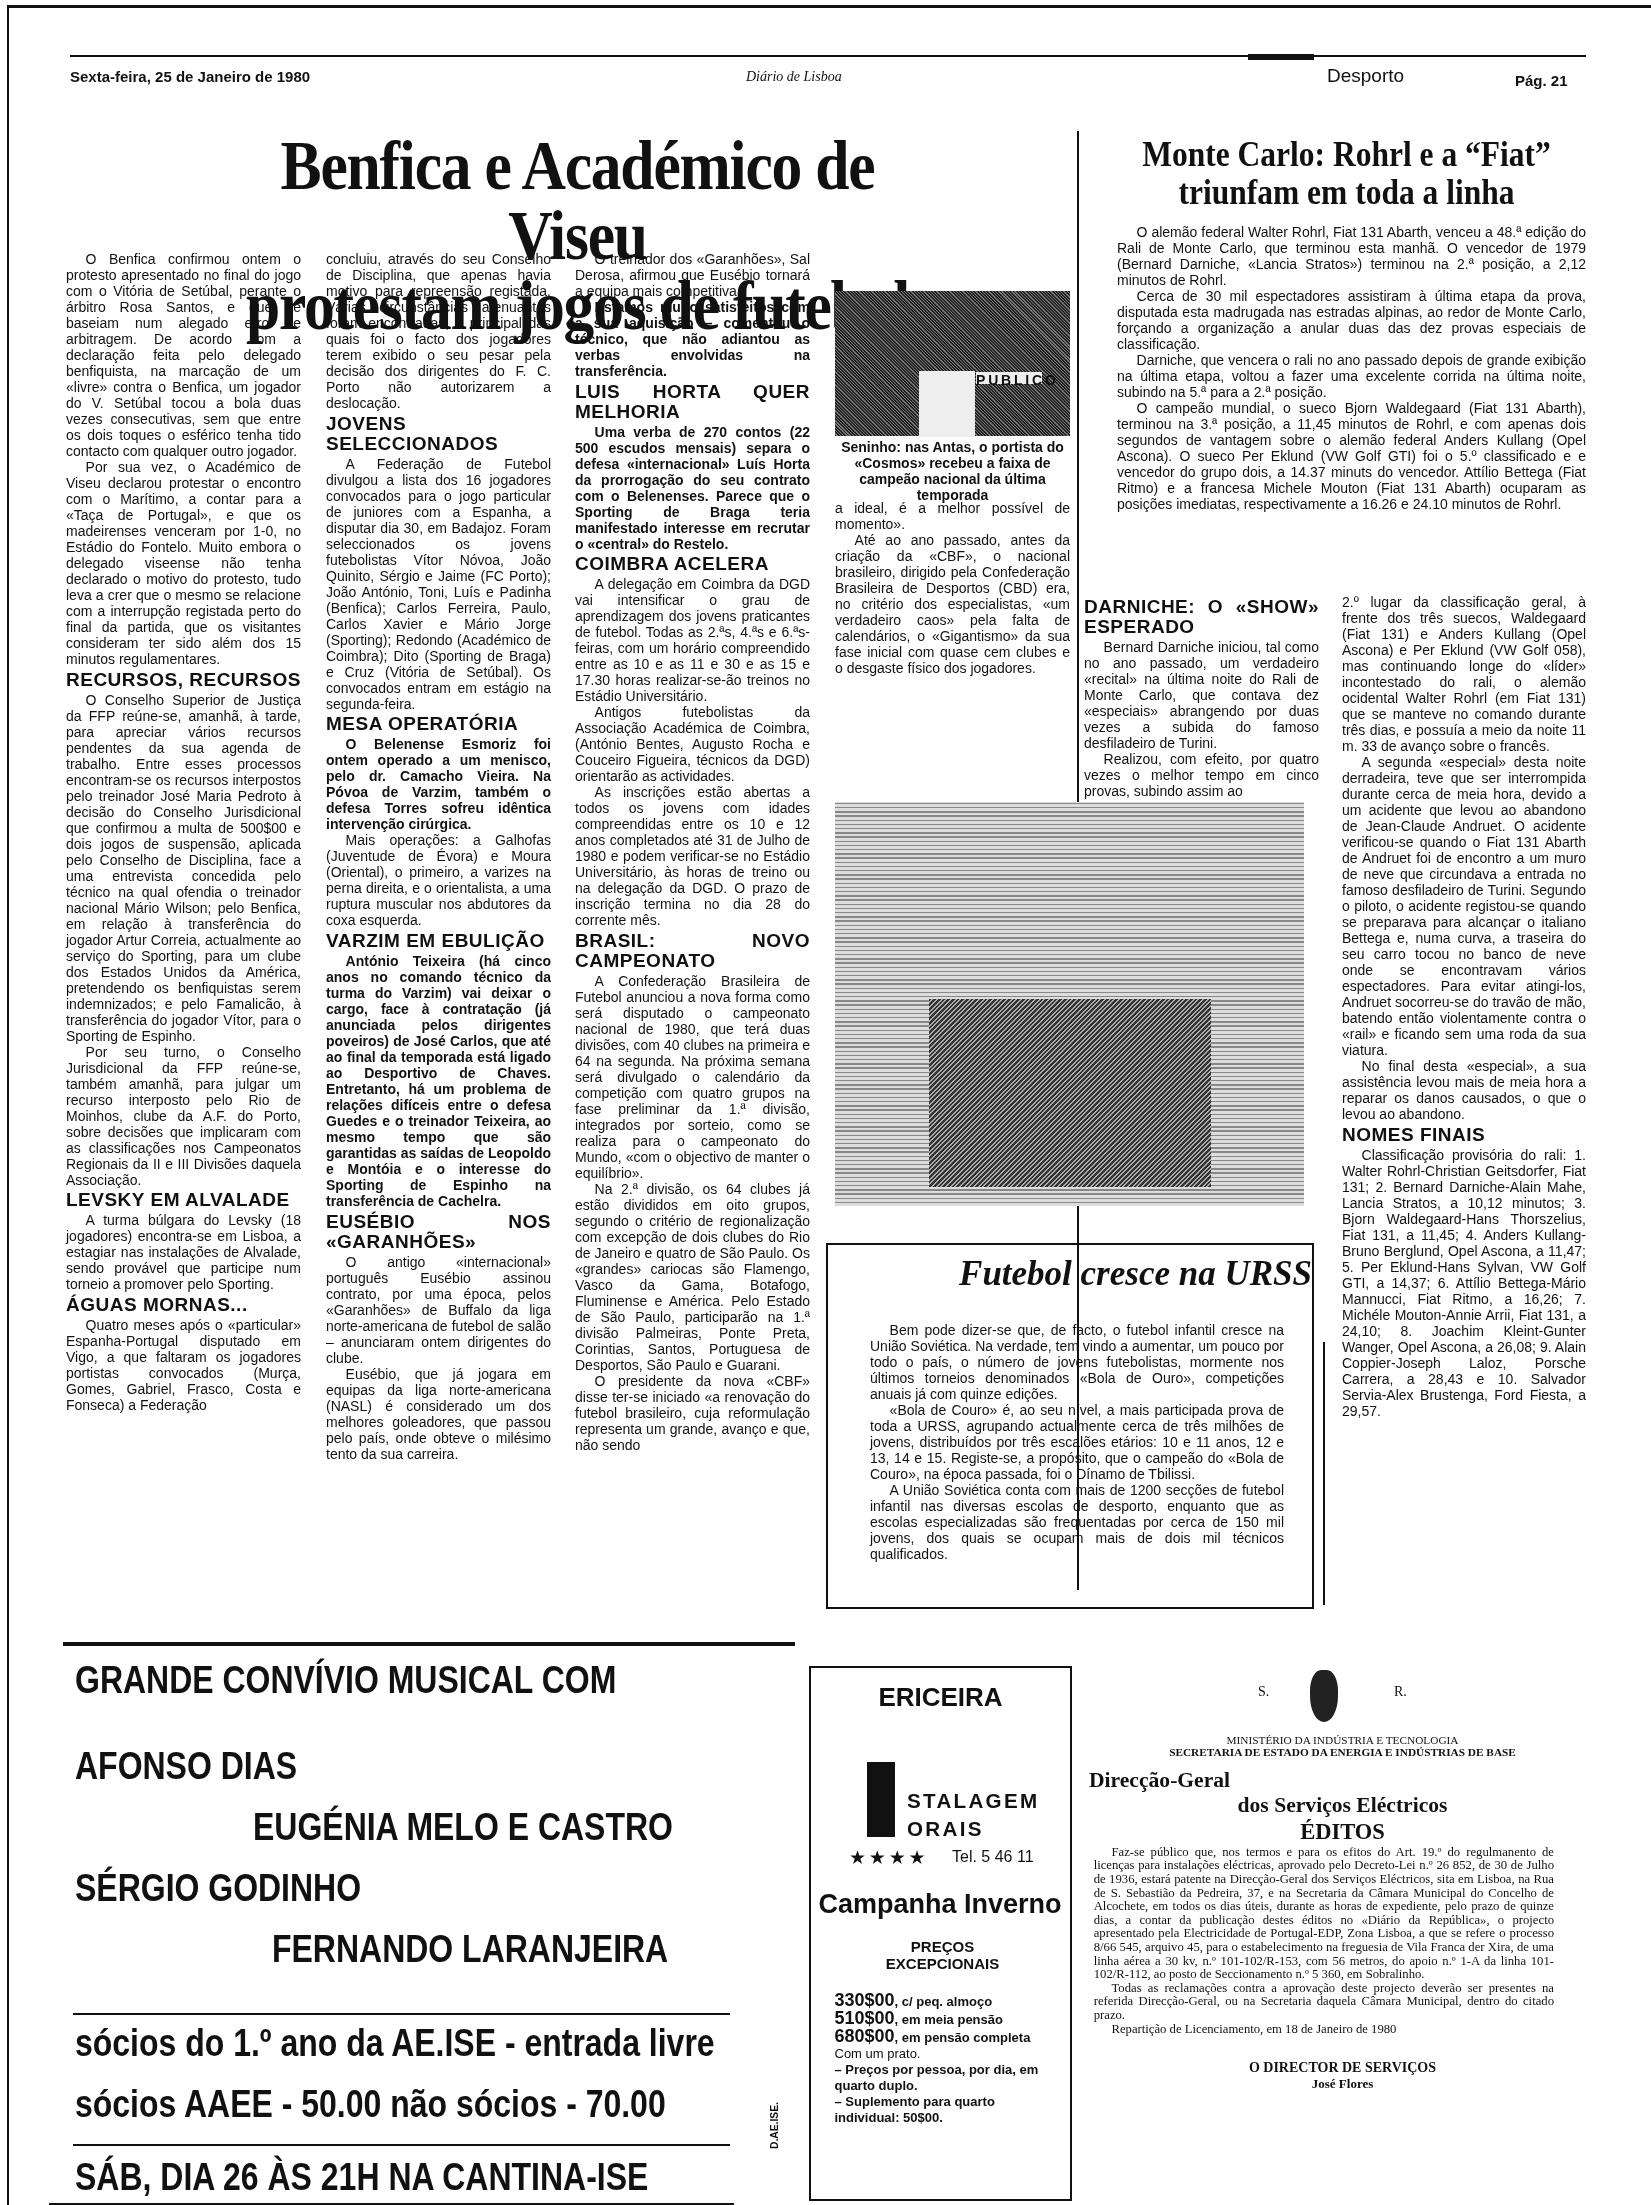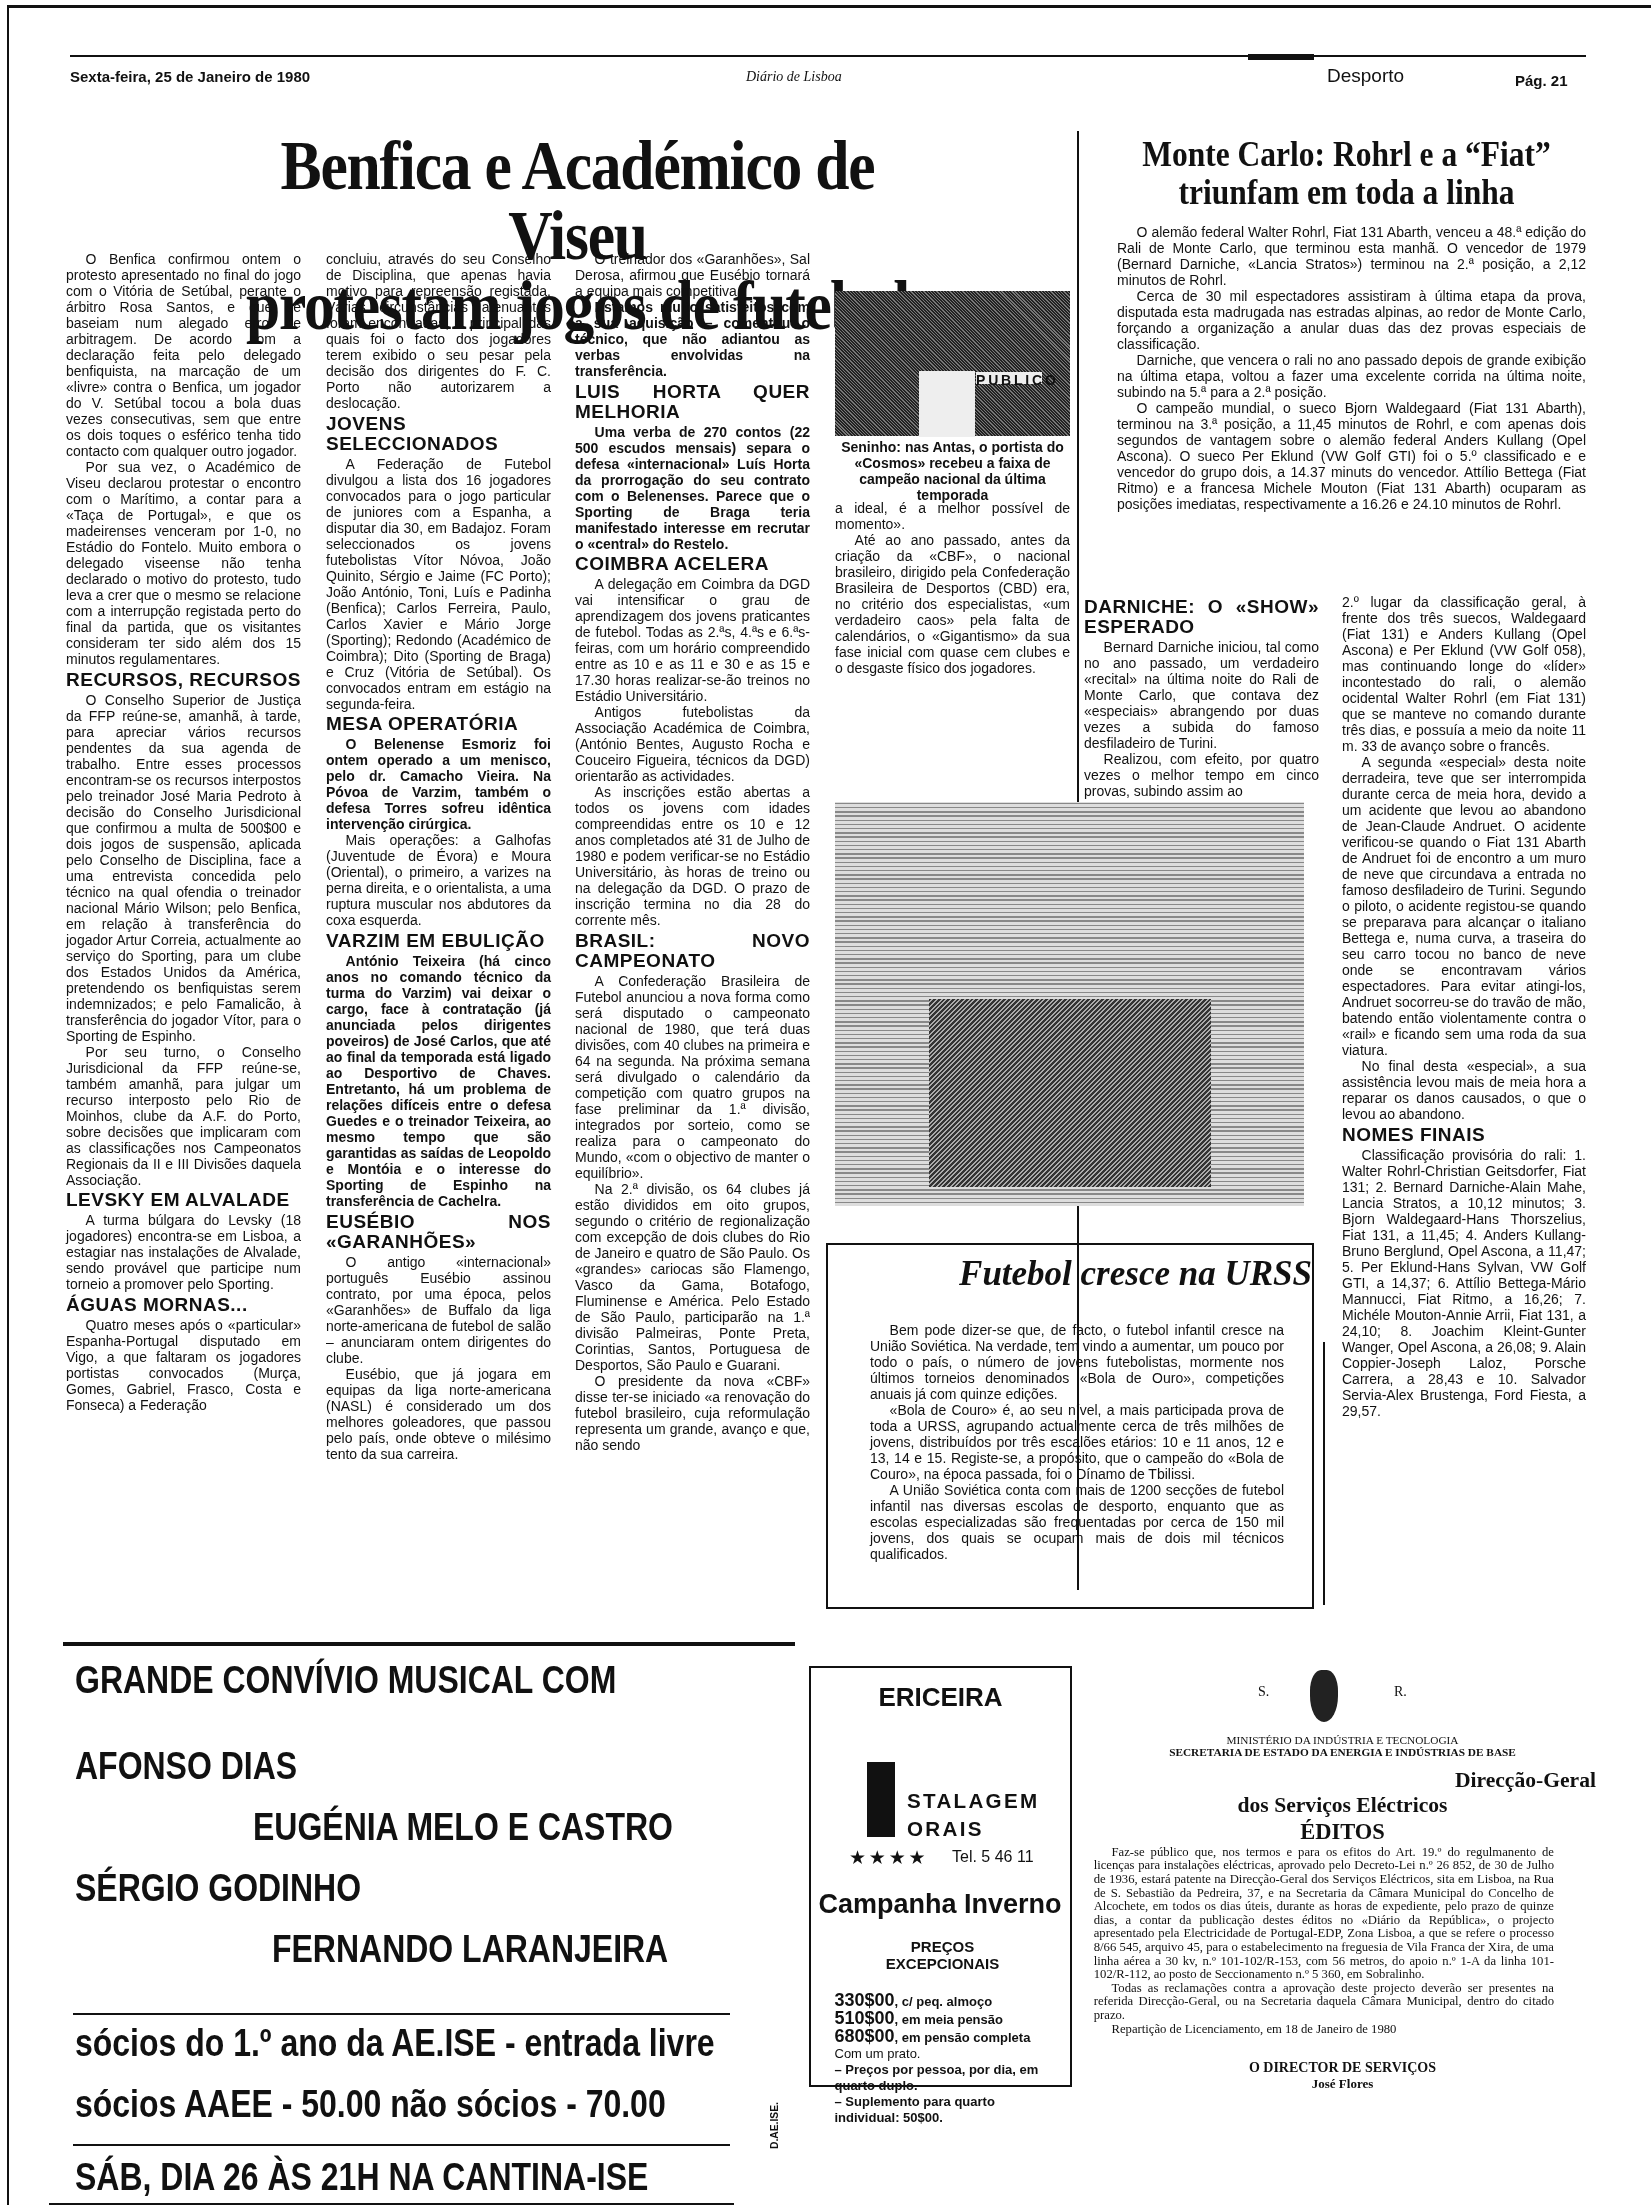--- a/index.html
+++ b/index.html
@@ -145,21 +145,21 @@
   <div class="line" style="left:272px;top:1928px;">FERNANDO LARANJEIRA</div>
   <div class="abs" style="left:73px;top:2013px;width:657px;height:1.9px;background:#111;"></div>
   <div class="line" style="left:75px;top:2022px;">sócios do 1.º ano da AE.ISE - entrada livre</div>
   <div class="line" style="left:75px;top:2083px;">sócios AAEE - 50.00  não sócios - 70.00</div>
   <div class="abs" style="left:73px;top:2144px;width:657px;height:1.9px;background:#111;"></div>
   <div class="line" style="left:75px;top:2156px;">SÁB, DIA 26  ÀS 21H NA CANTINA-ISE</div>
 </div>
 <div class="abs" style="left:49px;top:2203px;width:685px;height:2.8px;background:#111;"></div>
 <div class="abs" style="left:769px;top:2149px;font-size:10.3px;font-weight:bold;transform:rotate(-90deg);transform-origin:left top;">D.AE.ISE.</div>
 
-<div class="abs boxed" style="left:809px;top:1666px;width:263px;height:421px;">
+<div class="abs boxed" style="left:809px;top:1666px;width:263px;height:535px;">
   <div style="text-align:center;font-weight:bold;font-size:26px;margin-top:14px;">ERICEIRA</div>
   <div class="abs" style="left:56px;top:94px;width:28px;height:75px;background:#111;"></div>
   <div class="abs" style="left:96px;top:121px;font-weight:bold;font-size:20.6px;letter-spacing:2.3px;">STALAGEM</div>
   <div class="abs" style="left:96px;top:149px;font-weight:bold;font-size:20.6px;letter-spacing:2.3px;">ORAIS</div>
   <div class="abs stars" style="left:38px;top:178px;">★★★★</div>
   <div class="abs" style="left:141px;top:180px;font-size:16px;">Tel. 5 46 11</div>
   <div class="abs" style="left:0;width:258px;top:221px;text-align:center;font-weight:900;font-size:27px;">Campanha Inverno</div>
   <div class="abs" style="left:66px;width:131px;top:270px;text-align:center;font-weight:bold;font-size:15px;">PREÇOS EXCEPCIONAIS</div>
   <div class="abs" style="left:23.5px;top:324px;width:221px;font-size:13px;line-height:16px;">
     <div><b style="font-size:18px">330$00</b><b>, c/ peq. almoço</b></div>
@@ -172,21 +172,21 @@
 </div>
 
 <div class="abs edito" style="left:1089px;top:1670px;width:507px;">
   <div style="position:relative;height:56px;">
     <span class="abs" style="left:169px;top:14px;font-size:14px;">S.</span>
     <span class="abs" style="left:221px;top:0;width:28px;height:52px;background:#222;border-radius:40% 40% 50% 50%;"></span>
     <span class="abs" style="left:305px;top:14px;font-size:14px;">R.</span>
   </div>
   <div style="text-align:center;font-size:11.3px;margin-top:7.5px;">MINISTÉRIO DA INDÚSTRIA E TECNOLOGIA</div>
   <div style="text-align:center;font-size:11.3px;font-weight:bold;">SECRETARIA DE ESTADO DA ENERGIA E INDÚSTRIAS DE BASE</div>
-  <div style="text-align:right;font-size:21.6px;font-weight:bold;margin-top:10.3px;line-height:25px;">Direcção-Geral</div>
+  <div style="text-align:left;font-size:21.6px;font-weight:bold;margin-top:10.3px;line-height:25px;">Direcção-Geral</div>
   <div style="text-align:center;font-size:21.6px;font-weight:bold;line-height:25px;">dos Serviços Eléctricos</div>
   <div style="text-align:center;font-size:22.5px;font-weight:bold;line-height:28px;">ÉDITOS</div>
   <div class="col" style="font-family:'Liberation Serif',serif;font-size:12.7px;line-height:13.6px;margin:0 42px 0 4.7px;">
     <p>Faz-se público que, nos termos e para os efitos do Art. 19.º do regulmanento de licenças para instalações eléctricas, aprovado pelo Decreto-Lei n.º 26 852, de 30 de Julho de 1936, estará patente na Direcção-Geral dos Serviços Eléctricos, sita em Lisboa, na Rua de S. Sebastião da Pedreira, 37, e na Secretaria da Câmara Municipal do Concelho de Alcochete, em todos os dias úteis, durante as horas de expediente, pelo prazo de quinze dias, a contar da publicação destes éditos no «Diário da República», o projecto apresentado pela Electricidade de Portugal-EDP, Zona Lisboa, a que se refere o processo 8/66 545, arquivo 45, para o estabelecimento na freguesia de Vila Franca der Xira, de uma linha aérea a 30 kv, n.º 101-102/R-153, com 56 metros, do apoio n.º 1-A da linha 101-102/R-112, ao posto de Seccionamento n.º 5 360, em Sobralinho.</p>
     <p>Todas as reclamações contra a aprovação deste projecto deverão ser presentes na referida Direcção-Geral, ou na Secretaria daquela Câmara Municipal, dentro do citado prazo.</p>
     <p>Repartição de Licenciamento, em 18 de Janeiro de 1980</p>
   </div>
   <div style="text-align:center;font-size:14px;font-weight:bold;margin-top:23.5px;">O DIRECTOR DE SERVIÇOS</div>
   <div style="text-align:center;font-size:13px;font-weight:bold;">José Flores</div>
 </div>

